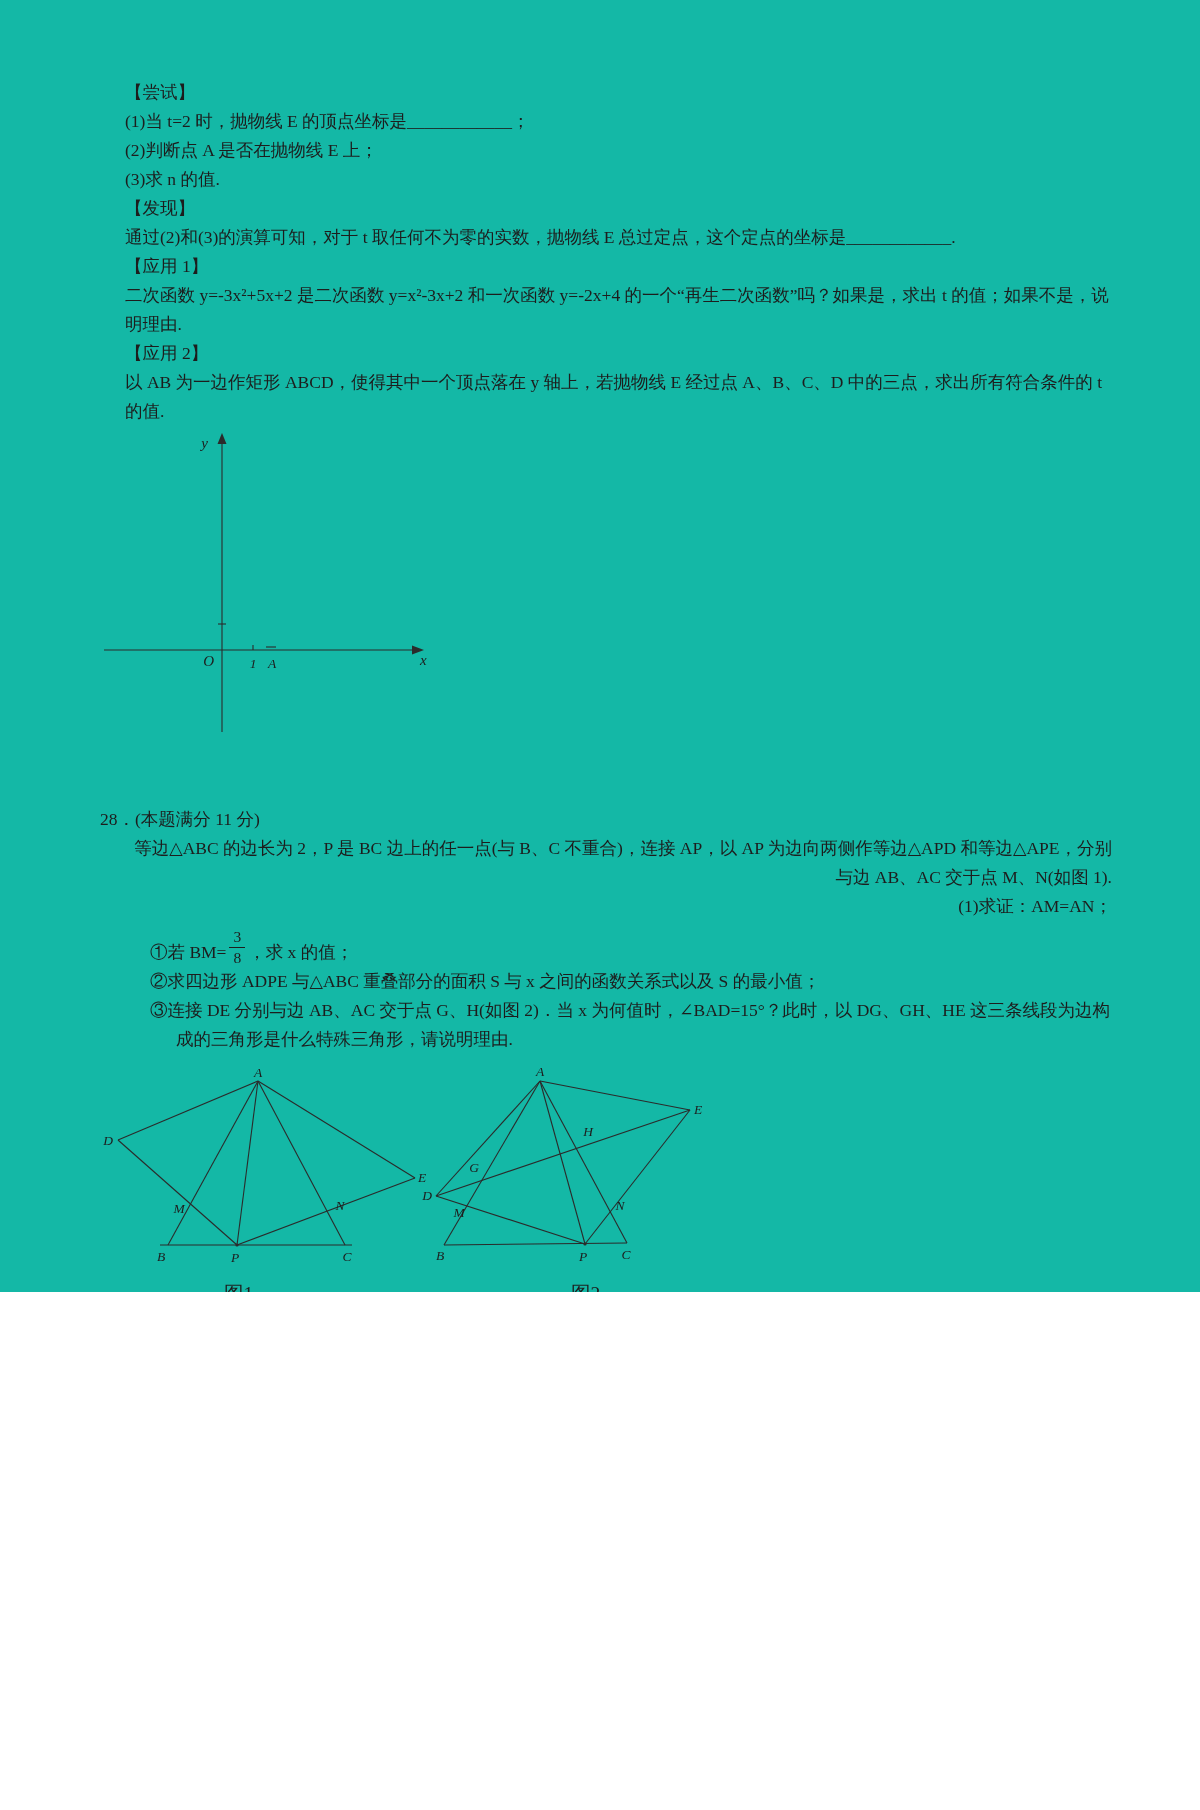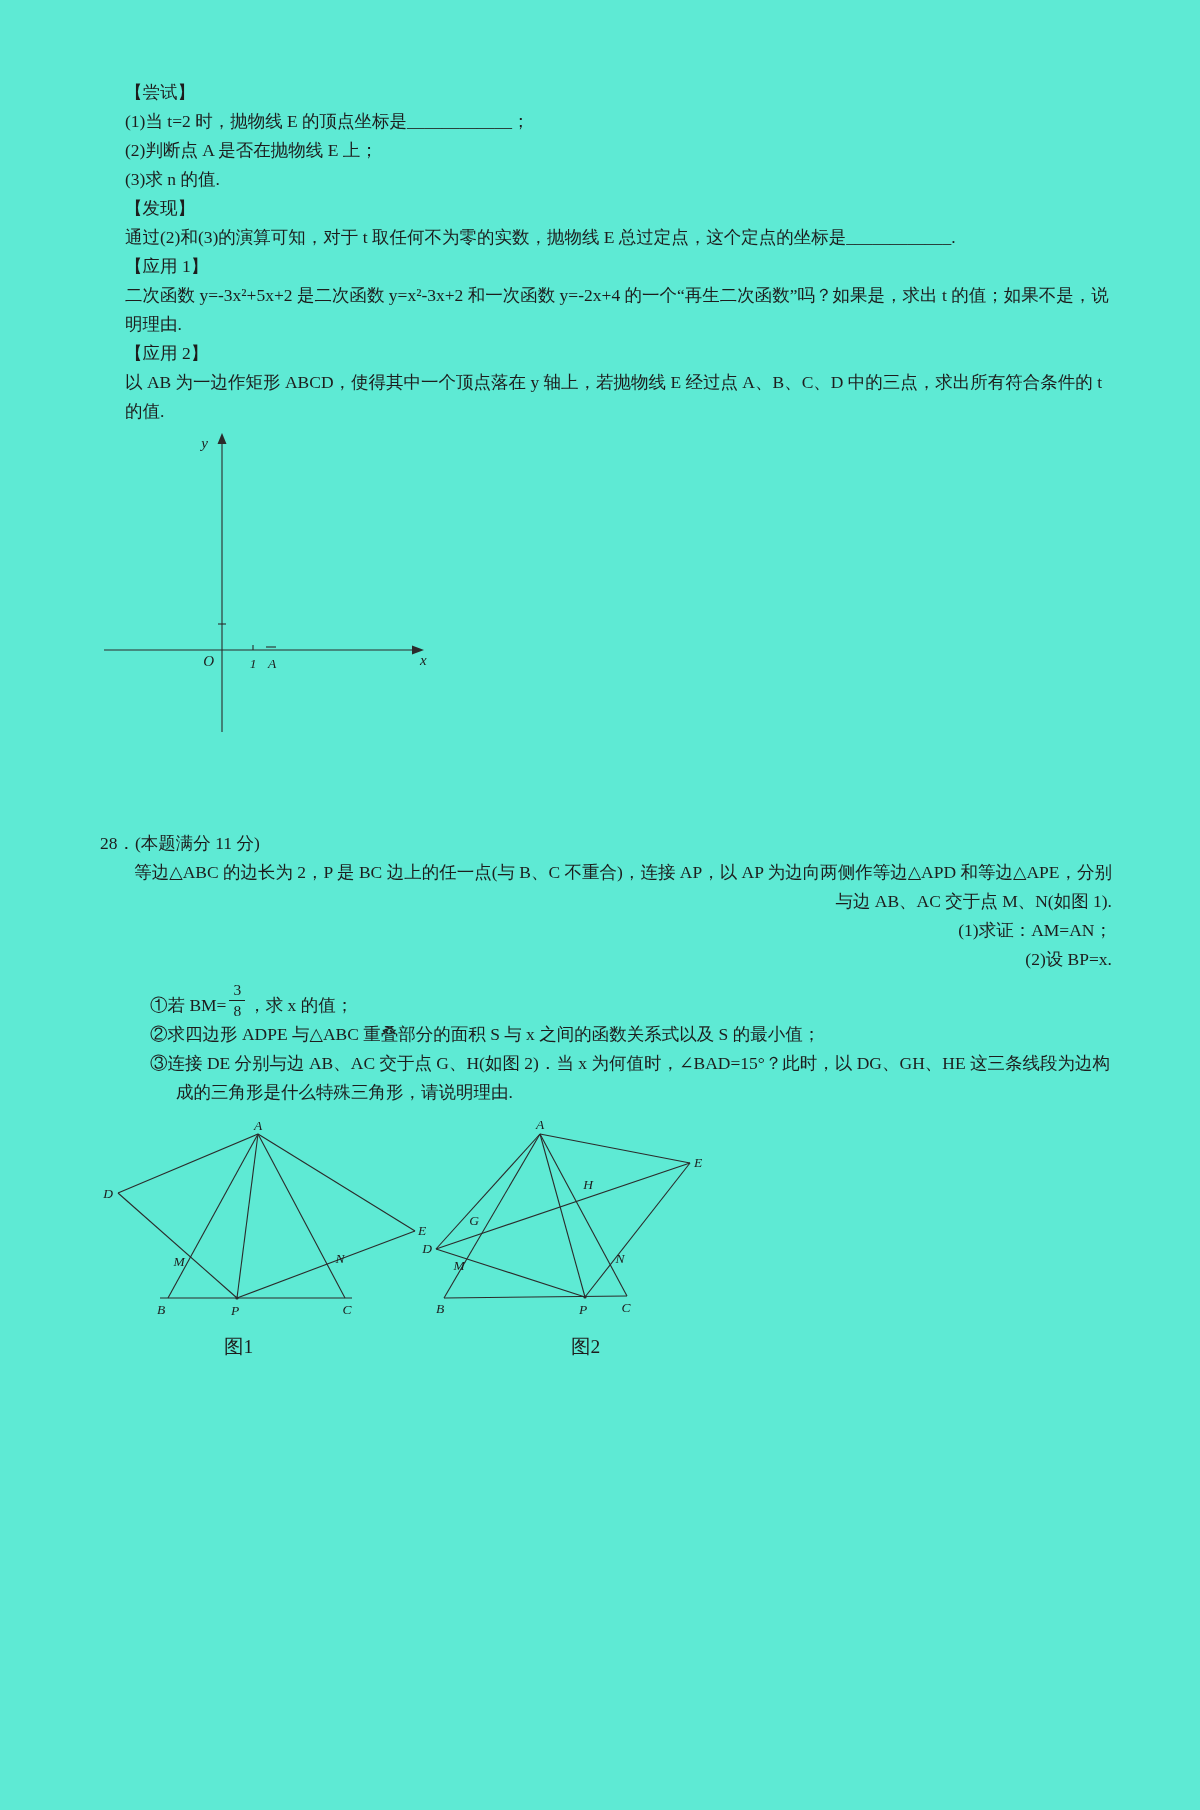--- a/index.html
+++ b/index.html
@@ -1,32 +1,32 @@
 <!DOCTYPE html>
 <html><head>
 <meta charset="utf-8">
 <style>
   html, body { margin: 0; padding: 0; background: #ffffff; }
   .page {
     position: relative;
     width: 1200px;
-    height: 1810px;
+    height: 1292px;
     margin: 0 auto;
-    background: #5eead4;
+    background: #14b8a6;
     color: #1d1d1d;
     font-family: "Liberation Serif", "DejaVu Serif", serif;
     font-size: 17.5px;
     line-height: 29px;
     overflow: hidden;
   }
   .content { padding: 78px 88px 0 100px; }
   .heading { margin-left: 25px; }
   .line    { margin-left: 25px; }
   .axes-fig { margin-top: 4px; height: 315px; }
-  .q28-head { margin-top: 84px; }
+  .q28-head { margin-top: 60px; }
   .q28-body { margin-left: 25px; text-align: right; }
   .q-sub { margin-left: 50px; padding-left: 26px; text-indent: -26px; }
   .sub1 { margin-left: 50px; height: 46px; display: flex; align-items: flex-end; }
   .frac {
     display: inline-block;
     text-align: center;
     font-size: 15.5px;
     line-height: 1.15;
     margin: 0 3px;
   }
@@ -83,21 +83,20 @@
         <text x="320" y="235" class="axlab">x</text>
         <text x="114" y="236" text-anchor="end" class="axlab">O</text>
         <text x="153" y="238" text-anchor="middle">1</text>
         <text x="172" y="238" text-anchor="middle">A</text>
       </svg>
     </div>
 
     <div class="q28-head">28．(本题满分 11 分)</div>
     <div class="q28-body">等边△ABC 的边长为 2，P 是 BC 边上的任一点(与 B、C 不重合)，连接 AP，以 AP 为边向两侧作等边△APD 和等边△APE，分别与边 AB、AC 交于点 M、N(如图 1).</div>
     <div class="q28-body">(1)求证：AM=AN；</div>
-    <div class="q28-body">(2)设 BP=x.</div>
 
     <div class="sub1">
       <span>①若 BM=</span>
       <span class="frac">
         <span class="num">3</span>
         <span class="den">8</span>
       </span>
       <span>，求 x 的值；</span>
     </div>
 

